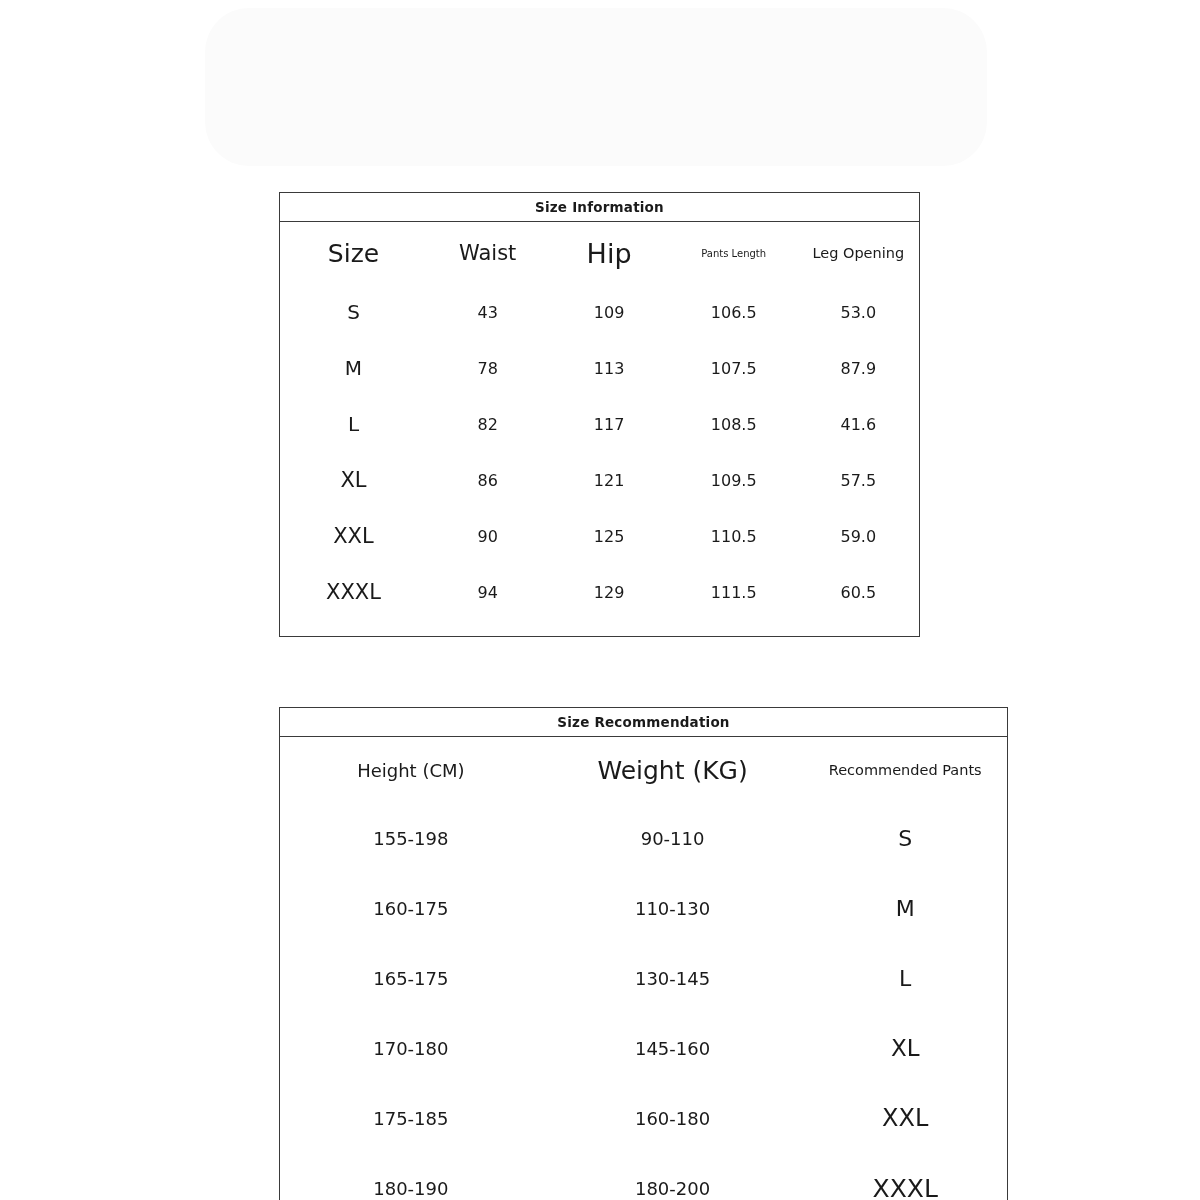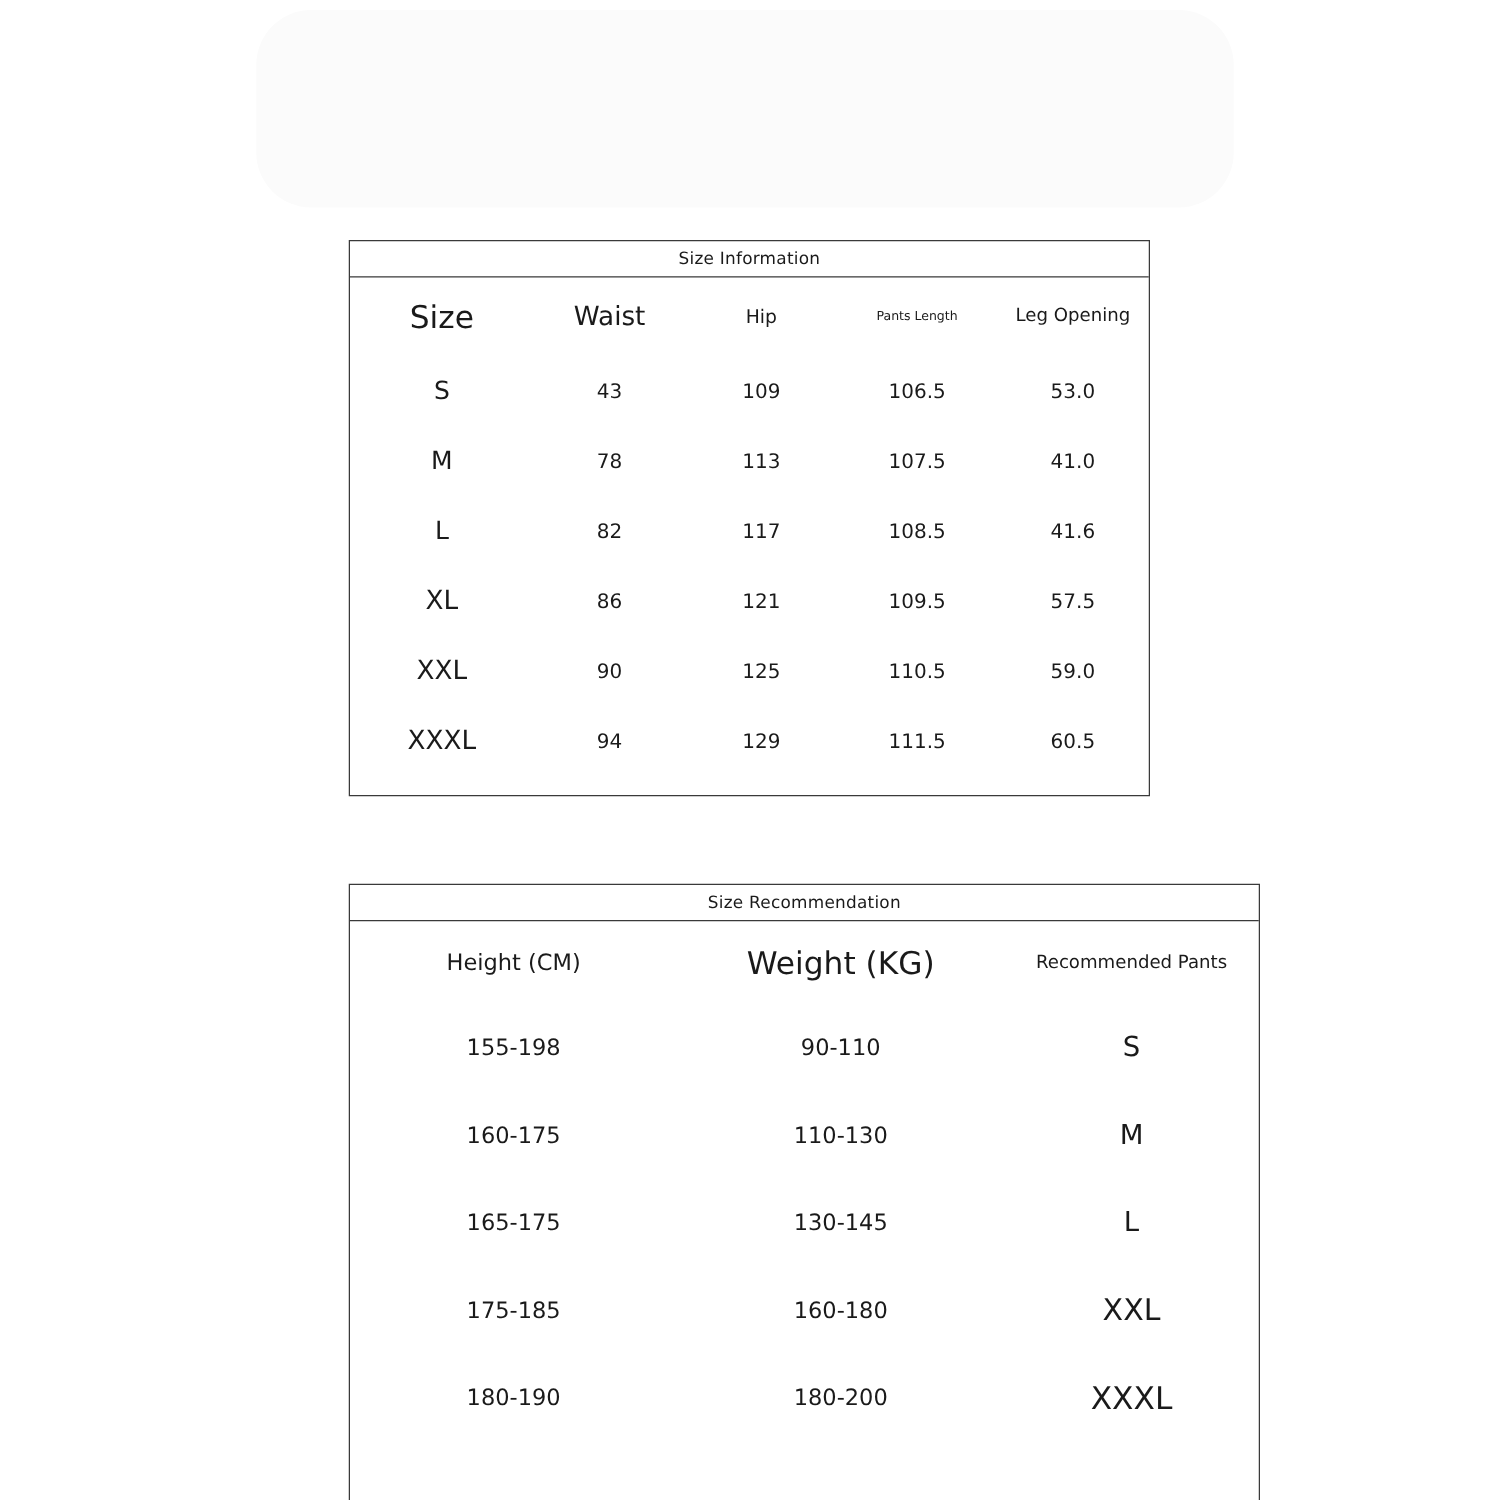--- a/index.html
+++ b/index.html
@@ -48,41 +48,41 @@
     height: 505px;
   }
 
   .sheet-title {
     height: 28px;
     border-bottom: 1.5px solid #3a3a3a;
     display: flex;
     align-items: center;
     justify-content: center;
     font-size: 13.5px;
-    font-weight: normal;
+    font-weight: bold;
     letter-spacing: .2px;
   }
 
   table.grid {
     width: 100%;
     border-collapse: collapse;
     table-layout: fixed;
   }
   table.grid td, table.grid th {
     border: none;
     text-align: center;
     vertical-align: middle;
     font-weight: normal;
     padding: 0;
   }
 
   
   .si-h-size      { font-size: 25px; font-weight: bold; }
   .si-h-waist     { font-size: 21px; font-weight: bold; }
-  .si-h-hip       { font-size: 15px; font-weight: bold; }
+  .si-h-hip       { font-size: 27px; font-weight: bold; }
   .si-h-pl        { font-size: 10px; font-weight: bold; }
   .si-h-lo        { font-size: 14.5px; font-weight: bold; }
 
   #size-info-table tbody tr { height: 56px; }
   #size-info-table thead tr { height: 62px; }
 
   .si-c-size  { font-size: 20px; }
   .si-c-num   { font-size: 16px; }
   .si-c-num2  { font-size: 16px; }
 
@@ -142,21 +142,21 @@
         <td class="si-c-num">43</td>
         <td class="si-c-num">109</td>
         <td class="si-c-num2">106.5</td>
         <td class="si-c-num2">53.0</td>
       </tr>
       <tr>
         <td class="si-c-size sz-M">M</td>
         <td class="si-c-num">78</td>
         <td class="si-c-num">113</td>
         <td class="si-c-num2">107.5</td>
-        <td class="si-c-num2">41.0</td>
+        <td class="si-c-num2">87.9</td>
       </tr>
       <tr>
         <td class="si-c-size sz-L">L</td>
         <td class="si-c-num">82</td>
         <td class="si-c-num">117</td>
         <td class="si-c-num2">108.5</td>
         <td class="si-c-num2">41.6</td>
       </tr>
       <tr>
         <td class="si-c-size sz-XL">XL</td>
@@ -209,20 +209,25 @@
         <td class="sr-c-range">160-175</td>
         <td class="sr-c-range">110-130</td>
         <td class="sr-c-size rs-2">M</td>
       </tr>
       <tr>
         <td class="sr-c-range">165-175</td>
         <td class="sr-c-range">130-145</td>
         <td class="sr-c-size rs-3">L</td>
       </tr>
       <tr>
+        <td class="sr-c-range">170-180</td>
+        <td class="sr-c-range">145-160</td>
+        <td class="sr-c-size rs-4">XL</td>
+      </tr>
+      <tr>
         <td class="sr-c-range">175-185</td>
         <td class="sr-c-range">160-180</td>
         <td class="sr-c-size rs-5">XXL</td>
       </tr>
       <tr>
         <td class="sr-c-range">180-190</td>
         <td class="sr-c-range">180-200</td>
         <td class="sr-c-size rs-6">XXXL</td>
       </tr>
     </tbody>

